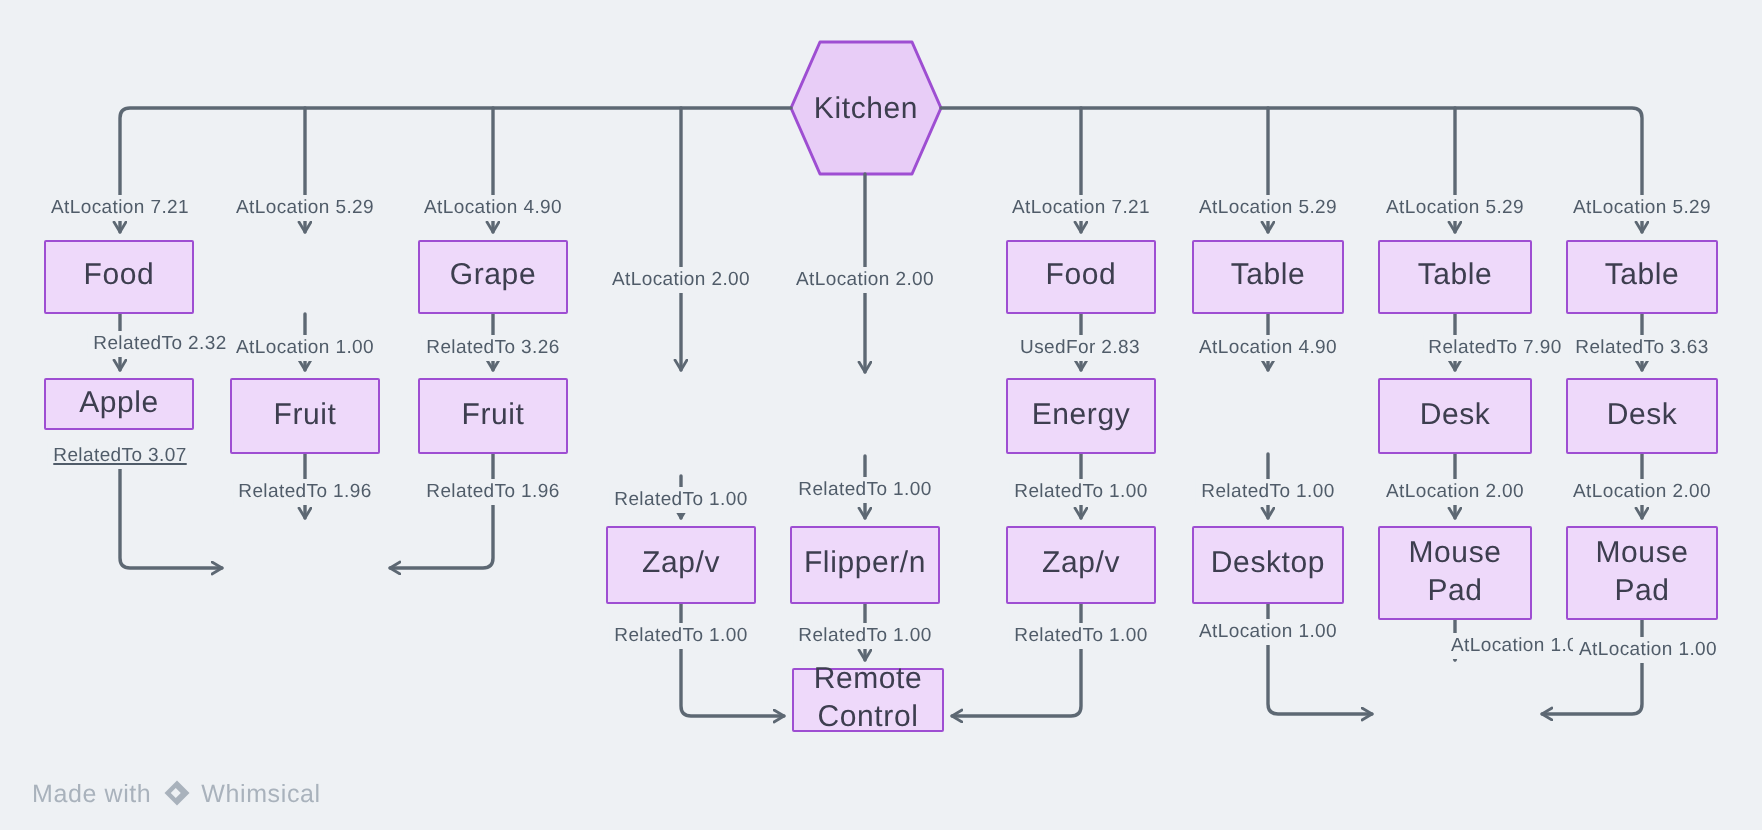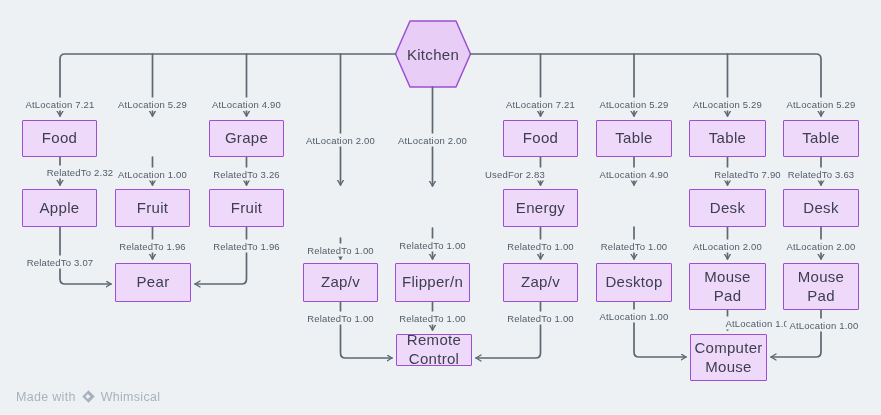--- a/index.html
+++ b/index.html
@@ -87,63 +87,61 @@
       <path d="M821,157 L821,185" marker-end="url(#arr)"></path>
       <path d="M821,227 L821,259" marker-end="url(#arr)"></path>
       <path d="M821,310 L821,352 Q821,357 816,357 L771,357" marker-end="url(#arr)"></path>
     </g>
   </svg>
 
   <div class="hexlabel" style="left:395px;top:21px;width:76px;height:66px;">Kitchen</div>
 
   <div class="node" style="left:22px;top:120px;width:75px;height:37px;">Food</div>
   <div class="node" style="left:209px;top:120px;width:75px;height:37px;">Grape</div>
-  <div class="node" style="left:22px;top:189px;width:75px;height:38px;">Apple</div>
+  <div class="node" style="left:22px;top:189px;width:75px;height:26px;">Apple</div>
   <div class="node" style="left:115px;top:189px;width:75px;height:38px;">Fruit</div>
   <div class="node" style="left:209px;top:189px;width:75px;height:38px;">Fruit</div>
-  <div class="node" style="left:115px;top:263px;width:76px;height:39px;">Pear</div>
 
   <div class="node" style="left:303px;top:263px;width:75px;height:39px;">Zap/v</div>
   <div class="node" style="left:395px;top:263px;width:75px;height:39px;">Flipper/n</div>
   <div class="node" style="left:396px;top:334px;width:76px;height:32px;">Remote Control</div>
 
   <div class="node" style="left:503px;top:120px;width:75px;height:37px;">Food</div>
   <div class="node" style="left:503px;top:189px;width:75px;height:38px;">Energy</div>
   <div class="node" style="left:503px;top:263px;width:75px;height:39px;">Zap/v</div>
 
   <div class="node" style="left:596px;top:120px;width:76px;height:37px;">Table</div>
   <div class="node" style="left:596px;top:263px;width:76px;height:39px;">Desktop</div>
 
   <div class="node" style="left:689px;top:120px;width:77px;height:37px;">Table</div>
   <div class="node" style="left:689px;top:189px;width:77px;height:38px;">Desk</div>
   <div class="node" style="left:689px;top:263px;width:77px;height:47px;">Mouse Pad</div>
 
   <div class="node" style="left:783px;top:120px;width:76px;height:37px;">Table</div>
   <div class="node" style="left:783px;top:189px;width:76px;height:38px;">Desk</div>
   <div class="node" style="left:783px;top:263px;width:76px;height:47px;">Mouse Pad</div>
 
-  <div class="node" style="left:690px;top:334px;width:77px;height:47px;">Computer Mouse</div>
 
   <div class="elabel" style="left:60px;top:104px;">AtLocation 7.21</div>
   <div class="elabel" style="left:60px;top:172px;margin-left:20px;">RelatedTo 2.32</div>
-  <div class="elabel" style="left:60px;top:262px;">RelatedTo 3.07</div>
+  <div class="elabel" style="left:60px;top:228px;text-decoration:underline;">RelatedTo 3.07</div>
   <div class="elabel" style="left:152.5px;top:104px;">AtLocation 5.29</div>
   <div class="elabel" style="left:152.5px;top:174px;">AtLocation 1.00</div>
   <div class="elabel" style="left:152.5px;top:246px;">RelatedTo 1.96</div>
   <div class="elabel" style="left:246.5px;top:104px;">AtLocation 4.90</div>
   <div class="elabel" style="left:246.5px;top:174px;">RelatedTo 3.26</div>
   <div class="elabel" style="left:246.5px;top:246px;">RelatedTo 1.96</div>
   <div class="elabel" style="left:340.5px;top:140px;">AtLocation 2.00</div>
   <div class="elabel" style="left:340.5px;top:250px;">RelatedTo 1.00</div>
   <div class="elabel" style="left:340.5px;top:318px;">RelatedTo 1.00</div>
   <div class="elabel" style="left:432.5px;top:140px;">AtLocation 2.00</div>
   <div class="elabel" style="left:432.5px;top:245px;">RelatedTo 1.00</div>
   <div class="elabel" style="left:432.5px;top:318px;">RelatedTo 1.00</div>
   <div class="elabel" style="left:540.5px;top:104px;">AtLocation 7.21</div>
-  <div class="elabel" style="left:515px;top:174px;">UsedFor 2.83</div>
+  <div class="elabel" style="left:540px;top:174px;">UsedFor 2.83</div>
   <div class="elabel" style="left:540.5px;top:246px;">RelatedTo 1.00</div>
   <div class="elabel" style="left:540.5px;top:318px;">RelatedTo 1.00</div>
   <div class="elabel" style="left:634px;top:104px;">AtLocation 5.29</div>
   <div class="elabel" style="left:634px;top:174px;">AtLocation 4.90</div>
   <div class="elabel" style="left:634px;top:246px;">RelatedTo 1.00</div>
   <div class="elabel" style="left:634px;top:316px;">AtLocation 1.00</div>
   <div class="elabel" style="left:727.5px;top:104px;">AtLocation 5.29</div>
   <div class="elabel" style="left:727.5px;top:174px;margin-left:20px;">RelatedTo 7.90</div>
   <div class="elabel" style="left:727.5px;top:246px;">AtLocation 2.00</div>
   <div class="elabel" style="left:760px;top:323px;">AtLocation 1.00</div>

